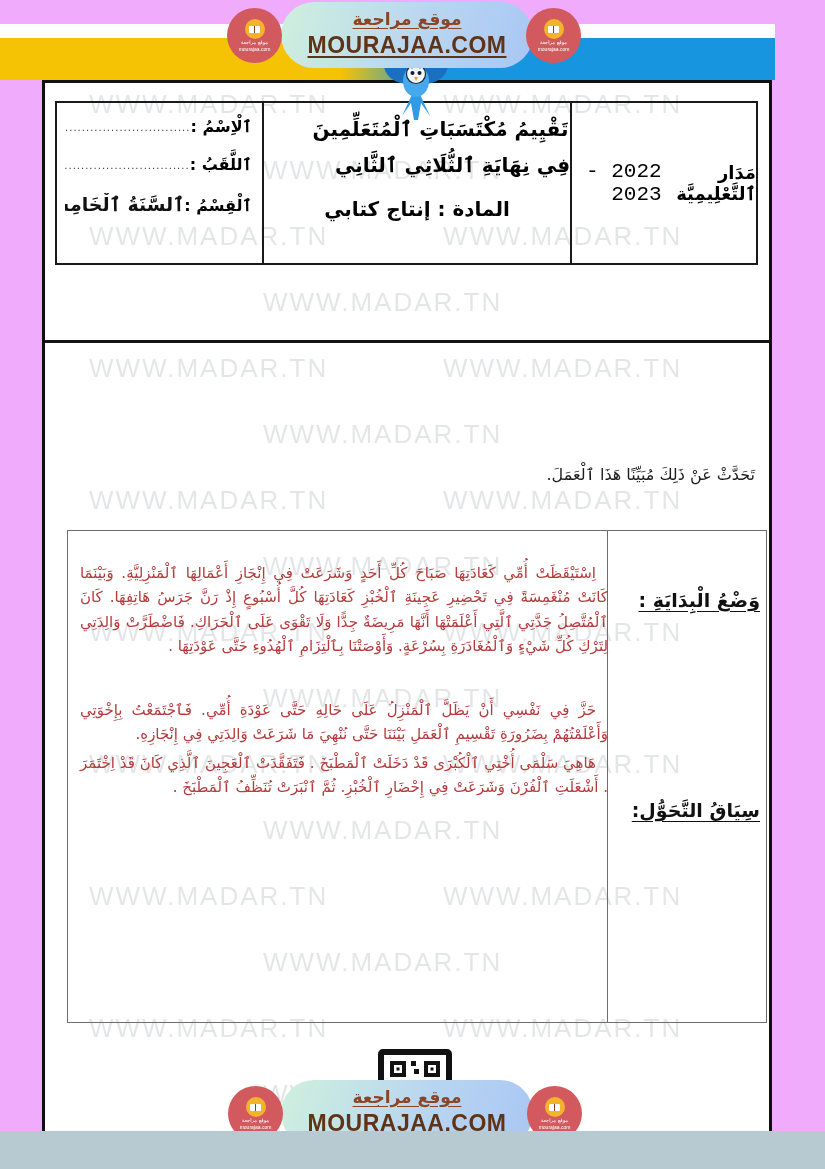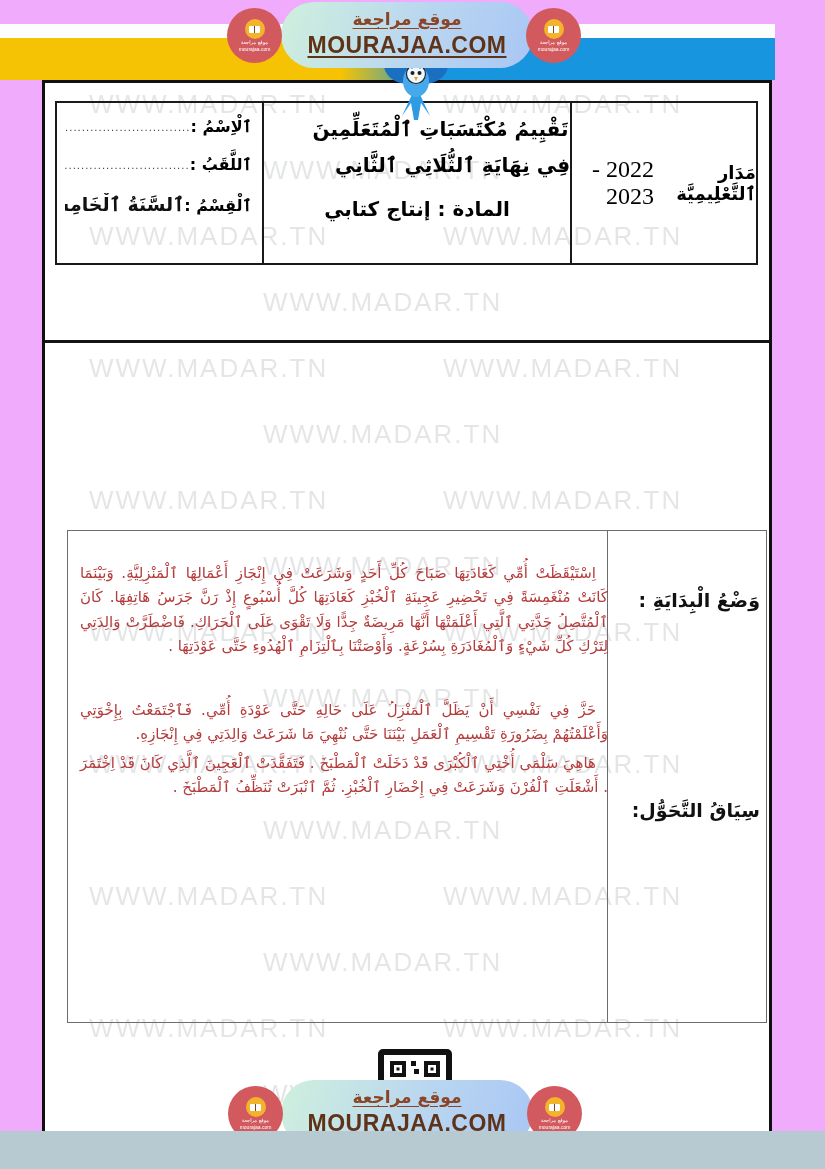--- a/index.html
+++ b/index.html
@@ -46,21 +46,21 @@
   .page-content { position:absolute; inset:0; z-index:2; }
 
   
   .htable { position:absolute; left:10px; top:18px; width:703px; height:164px;
             display:flex; direction:rtl; border:2px solid #1a1a1a; background:transparent; }
   .cell { border-left:2px solid #1a1a1a; }
   .cell:last-child { border-left:none; }
   .cell-school { width:186px; display:flex; flex-direction:row; align-items:center;
                  justify-content:center; gap:14px; }
   .school-name { font-size:18px; font-weight:bold; direction:rtl; }
-  .school-year { font-size:24px; font-family:Liberation Serif, serif; }
+  .school-year { font-size:21px; font-family:Liberation Mono, monospace; }
   .cell-exam { flex:1; text-align:center; padding-top:14px; direction:rtl; }
   .exam-l1, .exam-l2 { font-size:20px; font-weight:bold;padding-left:47px; }
   .exam-l2 { margin-top:12px;text-align:right; }
   .exam-subject { font-size:20px; font-weight:bold; margin-top:20px; }
   .cell-student { width:205px; padding:14px 10px 10px 8px; direction:rtl;
                   display:flex; flex-direction:column; gap:19px; }
   .srow { display:flex; align-items:flex-end; }
   .srow .lbl { font-size:16px; font-weight:bold; white-space:nowrap; }
   .srow .val { font-size:10px; letter-spacing:1px; color:#3a3a3a; flex:1;
                overflow:hidden; white-space:nowrap; padding-bottom:3px; }
@@ -77,21 +77,21 @@
            text-align:justify; font-size:16px; line-height:1.75; color:#1c1c1c; }
   .topic .tl { font-weight:bold; font-size:17px; }
   .topic-instruction { position:absolute; right:14px; left:14px; top:382px; direction:rtl;
                        font-size:16px; font-weight:500; color:#1c1c1c; }
 
   
   .ebox { position:absolute; left:22px; top:447px; width:700px; height:493px;
           border:1px solid #6d6d6d; background:transparent; }
   .ebox .divider { position:absolute; right:158px; top:0; bottom:0; width:1px; background:#6d6d6d; }
   .elabel { position:absolute; right:6px; width:148px; direction:rtl; font-size:19px;
-            font-weight:bold; color:#111; 
+            font-weight:bold; color:#111; text-decoration:underline;
             text-underline-offset:4px; white-space:nowrap; }
   .elabel-1 { top:58px; }
   .elabel-2 { top:268px; }
   .essay { position:absolute; left:12px; top:30px; width:528px; direction:rtl;
            text-align:justify; color:#b43c3c; font-size:15px; line-height:1.62; }
   .essay p { text-indent:12px; }
   .essay .gap { margin-top:40px; }
   .essay .cont { margin-top:4px; }
 
   .qr { position:absolute; left:333px; top:966px; z-index:4; }
@@ -188,20 +188,21 @@
           </div>
           <div class="srow">
             <span class="lbl">ٱلْقِسْمُ :</span>
             <span class="val filled">ٱلسَّنَةُ ٱلْخَامِسَةُ</span>
           </div>
         </div>
       </div>
 
       <div class="title-rule"></div>
 
+      <div class="topic-instruction">تَحَدَّثْ عَنْ ذَلِكَ مُبَيِّنًا هَذَا ٱلْعَمَلَ.</div>
 
       <div class="ebox">
         <div class="divider"></div>
         <div class="elabel elabel-1">وَضْعُ الْبِدَايَةِ :</div>
         <div class="elabel elabel-2">سِيَاقُ التَّحَوُّل:</div>
         <div class="essay">
           <p>اِسْتَيْقَظَتْ أُمِّي كَعَادَتِهَا صَبَاحَ كُلِّ أَحَدٍ وَشَرَعَتْ فِي إِنْجَازِ أَعْمَالِهَا ٱلْمَنْزِلِيَّةِ. وَبَيْنَمَا كَانَتْ مُنْغَمِسَةً فِي تَحْضِيرِ عَجِينَةِ ٱلْخُبْزِ كَعَادَتِهَا كُلَّ أُسْبُوعٍ إِذْ رَنَّ جَرَسُ هَاتِفِهَا. كَانَ ٱلْمُتَّصِلُ جَدَّتِي ٱلَّتِي أَعْلَمَتْهَا أَنَّهَا مَرِيضَةٌ جِدًّا وَلَا تَقْوَى عَلَى ٱلْحَرَاكِ. فَاضْطَرَّتْ وَالِدَتِي لِتَرْكِ كُلِّ شَيْءٍ وَٱلْمُغَادَرَةِ بِسُرْعَةٍ. وَأَوْصَتْنَا بِٱلْتِزَامِ ٱلْهُدُوءِ حَتَّى عَوْدَتِهَا .</p>
           <p class="gap">حَزَّ فِي نَفْسِي أَنْ يَظَلَّ ٱلْمَنْزِلُ عَلَى حَالِهِ حَتَّى عَوْدَةِ أُمِّي. فَٱجْتَمَعْتُ بِإِخْوَتِي وَأَعْلَمْتُهُمْ بِضَرُورَةِ تَقْسِيمِ ٱلْعَمَلِ بَيْنَنَا حَتَّى نُنْهِيَ مَا شَرَعَتْ وَالِدَتِي فِي إِنْجَازِهِ.</p>
           <p class="cont">هَاهِيَ سَلْمَى أُخْتِي ٱلْكُبْرَى قَدْ دَخَلَتْ ٱلْمَطْبَخَ . فَتَفَقَّدَتْ ٱلْعَجِينَ ٱلَّذِي كَانَ قَدْ اِخْتَمَرَ . أَشْعَلَتِ ٱلْفُرْنَ وَشَرَعَتْ فِي إِحْضَارِ ٱلْخُبْزِ. ثُمَّ ٱنْبَرَتْ تُنَظِّفُ ٱلْمَطْبَخَ .</p>
         </div>

